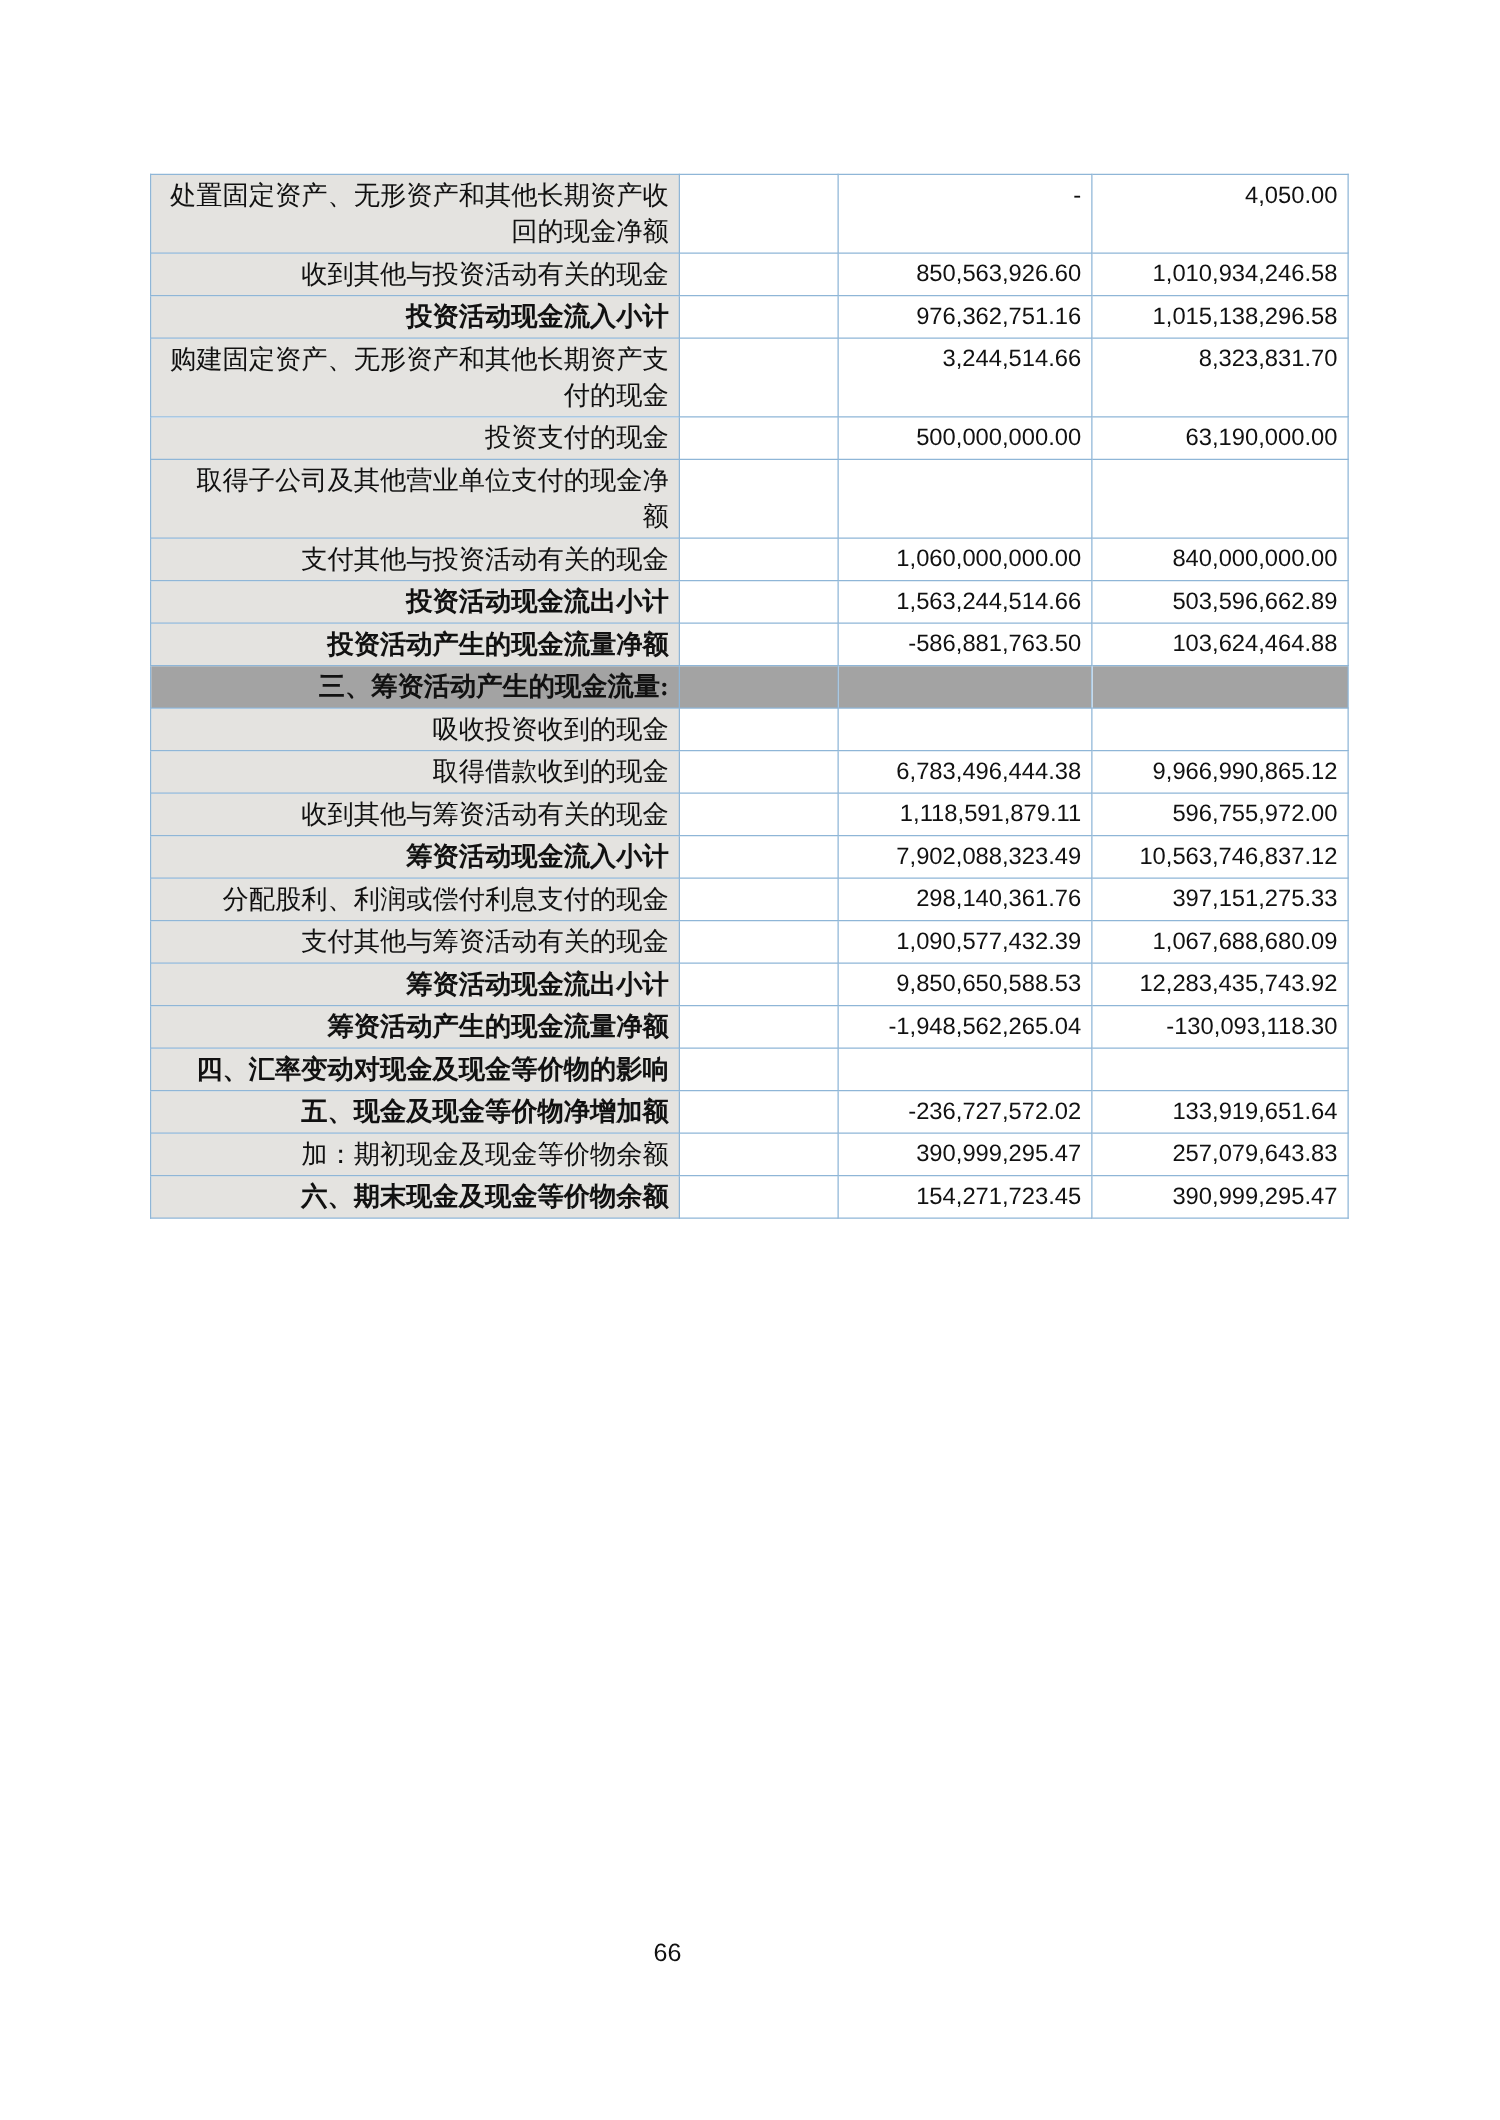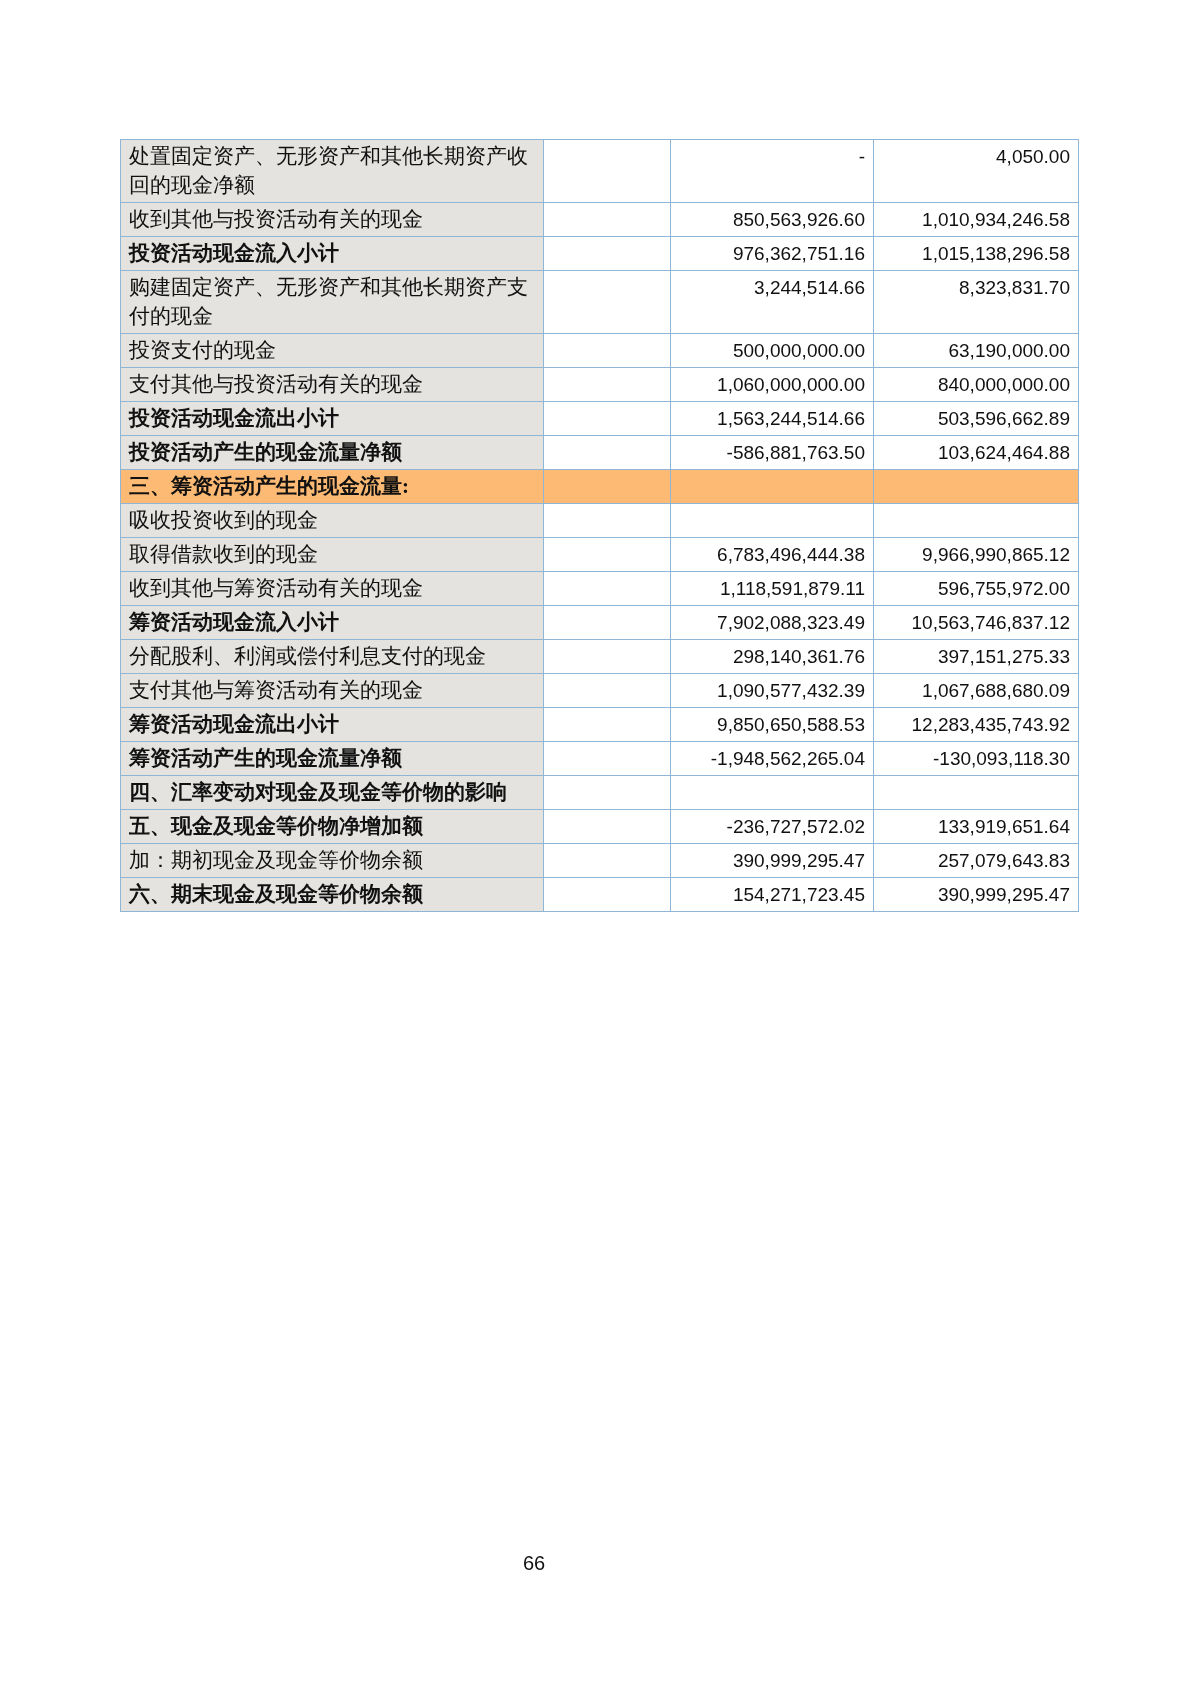--- a/index.html
+++ b/index.html
@@ -31,40 +31,40 @@
     border: 1px solid #8fb6d7;
     padding: 2px 8px;
     vertical-align: top;
     overflow: hidden;
   }
   td.label-cell {
     background: #e4e3e0;
     font-size: 21px;
     line-height: 29px;
     white-space: pre-line;
-    text-align: left;
+    text-align: right;
   }
   td.note-cell {
     background: #ffffff;
   }
   td.amount-cell {
     background: #ffffff;
     text-align: right;
     font-family: "Liberation Sans", sans-serif;
     font-size: 19px;
     line-height: 29px;
   }
   tr.style-subtotal td.label-cell {
     font-weight: bold;
   }
   tr.style-section td.label-cell {
     font-weight: bold;
   }
   tr.shaded-row td {
-    background: #fdba74;
+    background: #a3a3a3;
     margin-left: 24px;
   }
   .page-number {
     position: absolute;
     left: 0;
     width: 1068px;
     top: 1552px;
     text-align: center;
     font-family: "Liberation Sans", sans-serif;
     font-size: 20px;
@@ -110,20 +110,27 @@
           <td class="amount-cell">3,244,514.66</td>
           <td class="amount-cell">8,323,831.70</td>
         </tr>
         <tr class="style-item">
           <td class="label-cell">投资支付的现金</td>
           <td class="note-cell"></td>
           <td class="amount-cell">500,000,000.00</td>
           <td class="amount-cell">63,190,000.00</td>
         </tr>
         <tr class="style-item">
+          <td class="label-cell">取得子公司及其他营业单位支付的现金净
+额</td>
+          <td class="note-cell"></td>
+          <td class="amount-cell"></td>
+          <td class="amount-cell"></td>
+        </tr>
+        <tr class="style-item">
           <td class="label-cell">支付其他与投资活动有关的现金</td>
           <td class="note-cell"></td>
           <td class="amount-cell">1,060,000,000.00</td>
           <td class="amount-cell">840,000,000.00</td>
         </tr>
         <tr class="style-subtotal">
           <td class="label-cell">投资活动现金流出小计</td>
           <td class="note-cell"></td>
           <td class="amount-cell">1,563,244,514.66</td>
           <td class="amount-cell">503,596,662.89</td>

